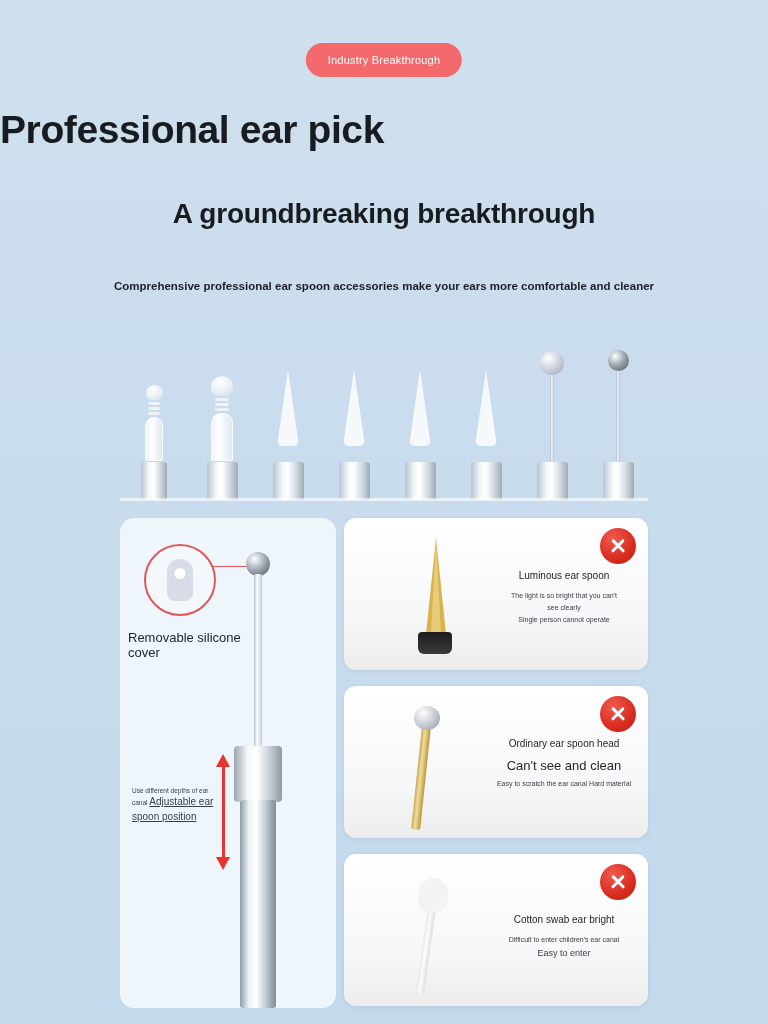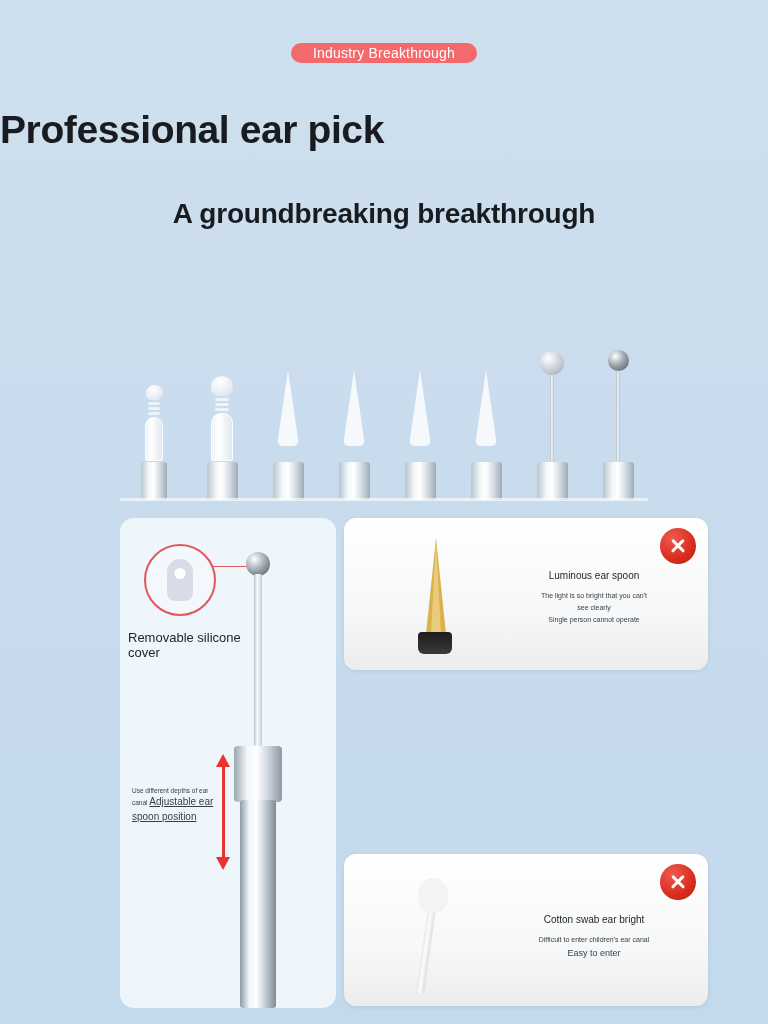--- a/index.html
+++ b/index.html
@@ -26,23 +26,23 @@
   }
 
   
   .badge {
     position: absolute;
     left: 50%;
     transform: translateX(-50%);
     top: 43px;
     background: #f4696b;
     color: #ffffff;
-    font-size: 14px;
+    font-size: 11px;
     letter-spacing: .2px;
-    padding: 2px 22px;
+    padding: 11px 22px;
     border-radius: 18px;
     white-space: nowrap;
   }
 
   
   .title {
     position: absolute;
     top: 108px;
     width: 100%;
     font-size: 39px;
@@ -273,21 +273,21 @@
   .right-col {
     position: absolute;
     left: 224px;
     top: 0;
     width: 304px;
     height: 490px;
   }
   .cmp-card {
     position: absolute;
     left: 0;
-    width: 364px;
+    width: 304px;
     height: 152px;
     background: linear-gradient(180deg, #ffffff 0%, #f6f7f8 65%, #ececec 100%);
     border-radius: 12px;
     box-shadow: 0 1px 4px rgba(0,0,0,.08);
     overflow: hidden;
   }
   .cmp-card.c1 { top: 0; }
   .cmp-card.c2 { top: 168px; }
   .cmp-card.c3 { top: 336px; }
   .cross {
@@ -377,20 +377,21 @@
 </head>
 <body>
 
 <div class="page">
   <div class="panel">
 
     <div class="badge">Industry Breakthrough</div>
 
     <div class="title">Professional ear pick</div>
     <div class="subtitle">A groundbreaking breakthrough</div>
+    <div class="desc">Comprehensive professional ear spoon accessories make your ears more comfortable and cleaner</div>
 
     <div class="tips-row">
 
       <div class="tip" style="left:12px;">
         <div class="tip-dome" style="width:17px;height:15px;"></div>
         <div class="ring-stack" style="margin:2px 0;">
           <div class="ring" style="width:12px;"></div>
             <div class="ring" style="width:12px;"></div>
             <div class="ring" style="width:12px;"></div>
         </div>
@@ -481,20 +482,32 @@
           </div>
           <div class="cross"></div>
           <div class="cmp-text">
             <div class="cmp-title">Luminous ear spoon</div>
             <div class="cmp-sub">The light is so bright that you can't</div>
             <div class="cmp-sub">see clearly</div>
             <div class="cmp-sub">Single person cannot operate</div>
           </div>
         </div>
 
+        <div class="cmp-card c2">
+          <div class="art2">
+            <div class="sp-stem"></div>
+            <div class="sp-head"></div>
+          </div>
+          <div class="cross"></div>
+          <div class="cmp-text">
+            <div class="cmp-title">Ordinary ear spoon head</div>
+            <div class="cmp-strong">Can't see and clean</div>
+            <div class="cmp-sub">Easy to scratch the ear canal Hard material</div>
+          </div>
+        </div>
 
         <div class="cmp-card c3">
           <div class="art3">
             <div class="swab-stick"></div>
             <div class="swab-head"></div>
           </div>
           <div class="cross"></div>
           <div class="cmp-text" style="top:60px;">
             <div class="cmp-title">Cotton swab ear bright</div>
             <div class="cmp-sub">Difficult to enter children's ear canal</div>

